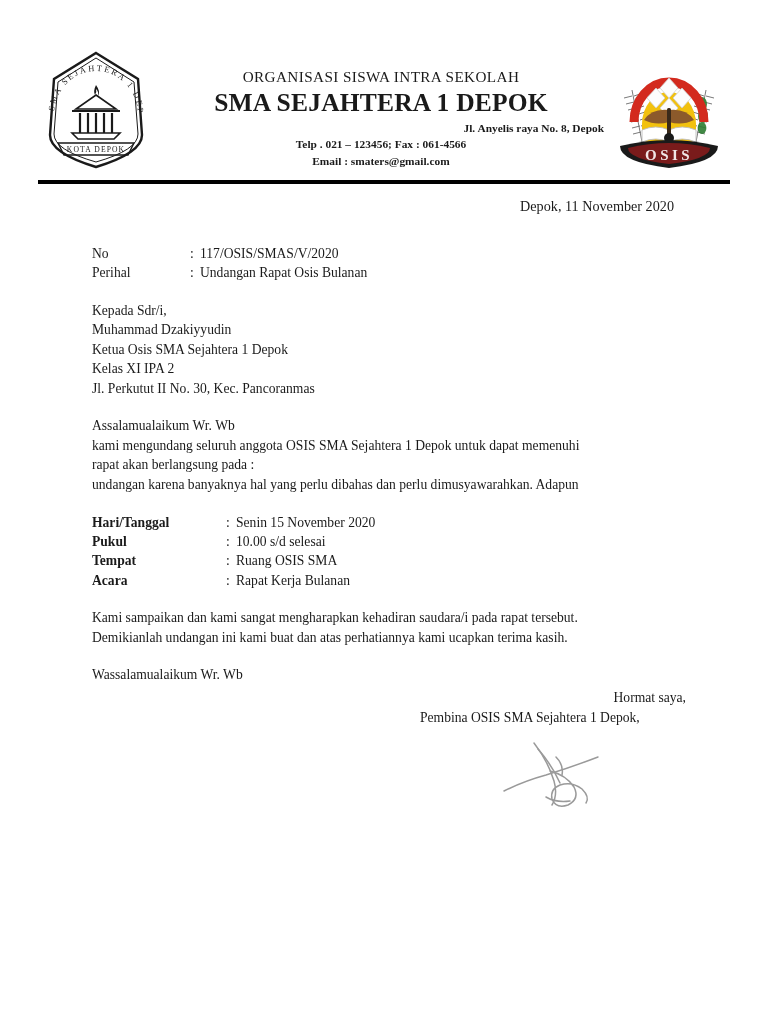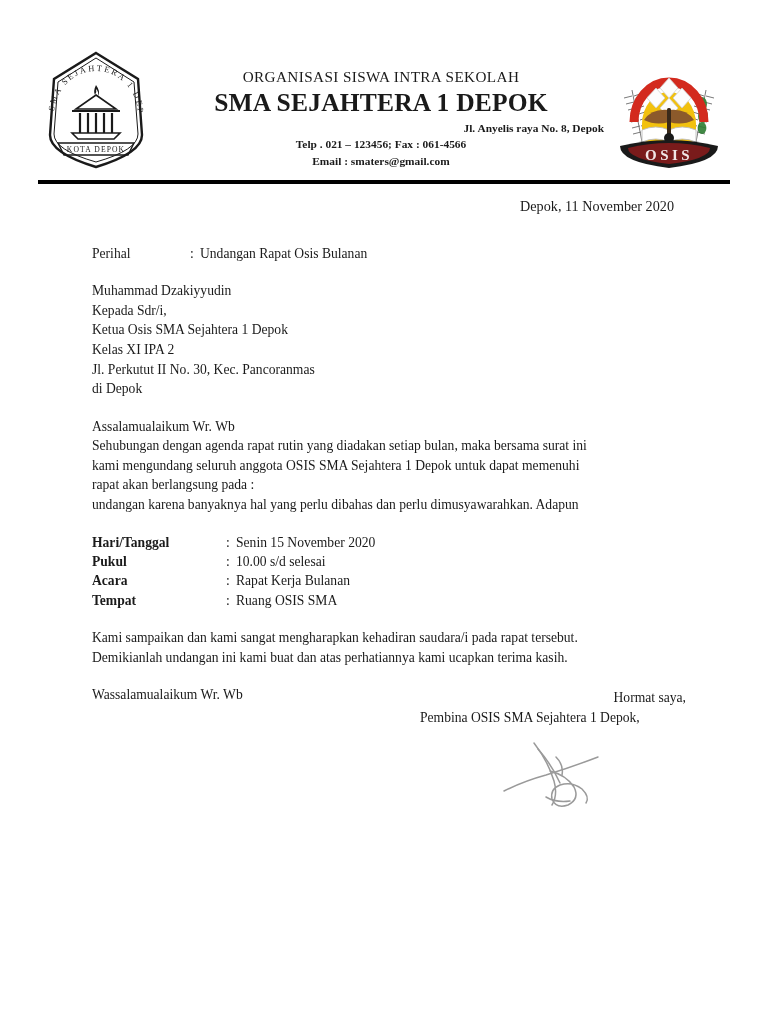--- a/index.html
+++ b/index.html
@@ -264,68 +264,71 @@
 
   <div class="rule"></div>
 
   <div class="dateline">Depok,  11 November 2020</div>
 
   <div class="letter">
 
     <table class="kv-table">
       <tbody>
         <tr>
+          <td class="kv-label">No</td>
+          <td class="kv-colon">:</td>
+          <td class="kv-value">117/OSIS/SMAS/V/2020</td>
+        </tr>
+        <tr>
           <td class="kv-label">Perihal</td>
           <td class="kv-colon">:</td>
           <td class="kv-value">Undangan Rapat Osis Bulanan</td>
         </tr>
       </tbody>
     </table>
 
     <div class="block">
+      <div class="addr-line">Kepada Sdr/i,</div>
       <div class="addr-line">Muhammad Dzakiyyudin</div>
-      <div class="addr-line">Kepada Sdr/i,</div>
       <div class="addr-line">Ketua Osis SMA Sejahtera 1 Depok</div>
       <div class="addr-line">Kelas XI IPA 2</div>
       <div class="addr-line">Jl. Perkutut II No. 30, Kec. Pancoranmas</div>
-      <div class="addr-line">di Depok</div>
     </div>
 
     <div class="block">
       <div class="para-line">Assalamualaikum Wr. Wb</div>
     </div>
 
     <div class="para block-tight">
-      <div class="para-line">Sehubungan dengan agenda rapat rutin yang diadakan setiap bulan, maka bersama surat ini</div>
       <div class="para-line">kami mengundang seluruh anggota OSIS SMA Sejahtera 1 Depok untuk dapat memenuhi</div>
       <div class="para-line">rapat akan berlangsung pada :</div>
       <div class="para-line">undangan karena banyaknya hal yang perlu dibahas dan perlu dimusyawarahkan. Adapun</div>
     </div>
 
     <table class="kv-table details block">
       <tbody>
         <tr>
           <td class="kv-label">Hari/Tanggal</td>
           <td class="kv-colon">:</td>
           <td class="kv-value">Senin 15 November 2020</td>
         </tr>
         <tr>
           <td class="kv-label">Pukul</td>
           <td class="kv-colon">:</td>
           <td class="kv-value">10.00 s/d selesai</td>
         </tr>
         <tr>
+          <td class="kv-label">Tempat</td>
+          <td class="kv-colon">:</td>
+          <td class="kv-value">Ruang OSIS SMA</td>
+        </tr>
+        <tr>
           <td class="kv-label">Acara</td>
           <td class="kv-colon">:</td>
           <td class="kv-value">Rapat Kerja Bulanan</td>
-        </tr>
-        <tr>
-          <td class="kv-label">Tempat</td>
-          <td class="kv-colon">:</td>
-          <td class="kv-value">Ruang OSIS SMA</td>
         </tr>
       </tbody>
     </table>
 
     <div class="para block">
       <div class="para-line">Kami sampaikan dan kami sangat mengharapkan kehadiran saudara/i pada rapat tersebut.</div>
       <div class="para-line">Demikianlah undangan ini kami buat dan atas perhatiannya kami ucapkan terima kasih.</div>
     </div>
 
     <div class="block">

